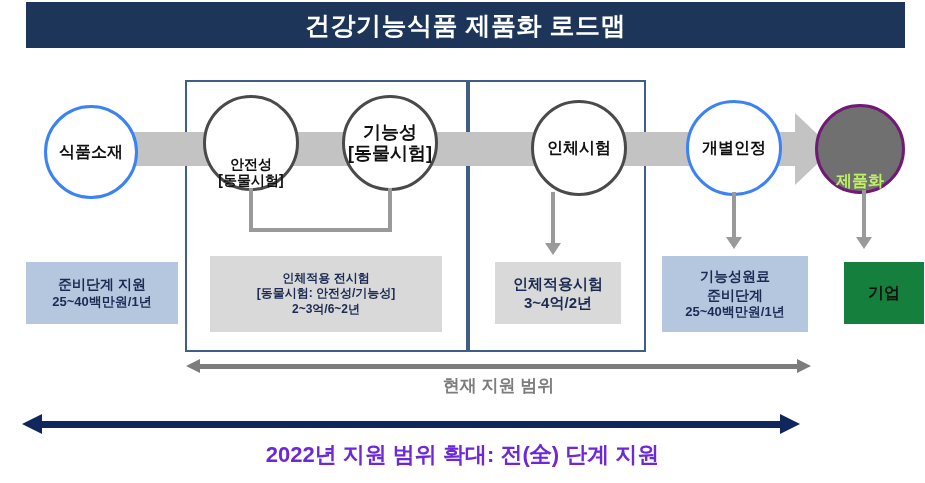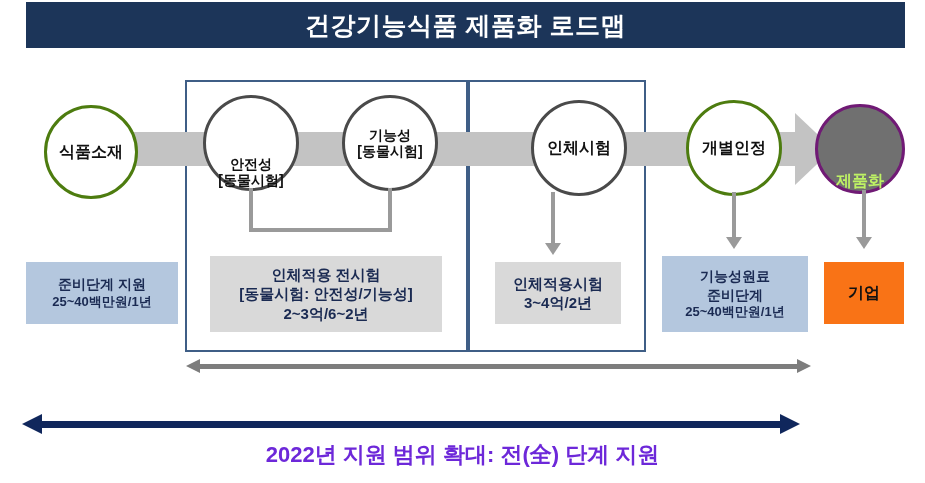--- a/index.html
+++ b/index.html
@@ -43,27 +43,27 @@
   }
 
   
   .node{
     position:absolute;border-radius:50%;
     display:flex;align-items:center;justify-content:center;
     text-align:center;line-height:1.16;font-weight:bold;
     box-sizing:border-box;background:#ffffff;
   }
   .node .node-label{display:block;white-space:nowrap;}
-  .node-blue{border:3px solid #4d7c0f;color:#111111;}
+  .node-blue{border:3px solid #3b82f6;color:#111111;}
   .node-grey{border:3px solid #4a4a4a;color:#111111;}
   .node-filled{border:3px solid #701a75;background:#707070;color:#bef264;align-items:flex-end;}
 
   #node-food-material{left:44px;top:105px;width:94px;height:94px;font-size:16px;}
   #node-safety{left:203px;top:95px;width:96px;height:96px;font-size:14px;align-items:flex-end;}
-  #node-function{left:342px;top:95px;width:96px;height:96px;font-size:14px;}
+  #node-function{left:342px;top:95px;width:96px;height:96px;font-size:18px;}
   #node-human-trial{left:531px;top:100px;width:96px;height:96px;font-size:16px;}
   #node-individual-approval{left:686px;top:100px;width:96px;height:96px;font-size:16px;}
   #node-productization{left:815px;top:104px;width:90px;height:90px;font-size:16px;}
 
   
   .conn{position:absolute;background:#9a9a9a;}
   .v-line{width:4px;}
   .h-line{height:4px;}
   .arrow-head{
     position:absolute;width:0;height:0;
@@ -74,24 +74,24 @@
 
   
   .support-box{
     position:absolute;display:flex;flex-direction:column;
     align-items:center;justify-content:center;text-align:center;
     font-weight:bold;line-height:1.3;box-sizing:border-box;
   }
   .support-box span{display:block;white-space:nowrap;}
   .sb-blue{background:#b4c7de;color:#1a2a52;}
   .sb-grey{background:#d9d9d9;color:#1a2a52;}
-  .sb-light{background:#f97316;color:#111111;}
+  .sb-light{background:#15803d;color:#111111;margin-left:20px;}
 
   #support-prep{left:26px;top:262px;width:152px;height:62px;font-size:14px;}
-  #support-preclinical{left:210px;top:256px;width:232px;height:76px;font-size:15px;}
+  #support-preclinical{left:210px;top:256px;width:232px;height:76px;font-size:12px;}
   #support-clinical{left:495px;top:262px;width:126px;height:62px;font-size:15px;}
   #support-registration{left:662px;top:256px;width:146px;height:76px;font-size:14px;}
   #support-company{left:824px;top:262px;width:80px;height:62px;font-size:16px;}
   #support-registration .line-small,
   #support-prep .line-small{font-size:13px;}
 
   
   .scope-arrow{position:absolute;}
   .scope-shaft{position:absolute;height:5px;}
   .scope-tip-l,.scope-tip-r{position:absolute;width:0;height:0;}
@@ -208,20 +208,21 @@
 
   <div class="support-box sb-light" id="support-company">
     <span>기업</span>
   </div>
 
   <div class="scope-arrow" id="scope-current">
     <div class="scope-tip-l"></div>
     <div class="scope-shaft"></div>
     <div class="scope-tip-r"></div>
   </div>
+  <div id="scope-current-label">현재 지원 범위</div>
 
   <div class="scope-arrow" id="scope-expanded">
     <div class="scope-tip-l"></div>
     <div class="scope-shaft"></div>
     <div class="scope-tip-r"></div>
   </div>
   <div id="scope-expanded-label">2022년 지원 범위 확대: 전(全) 단계 지원</div>
 
 </div>
 

